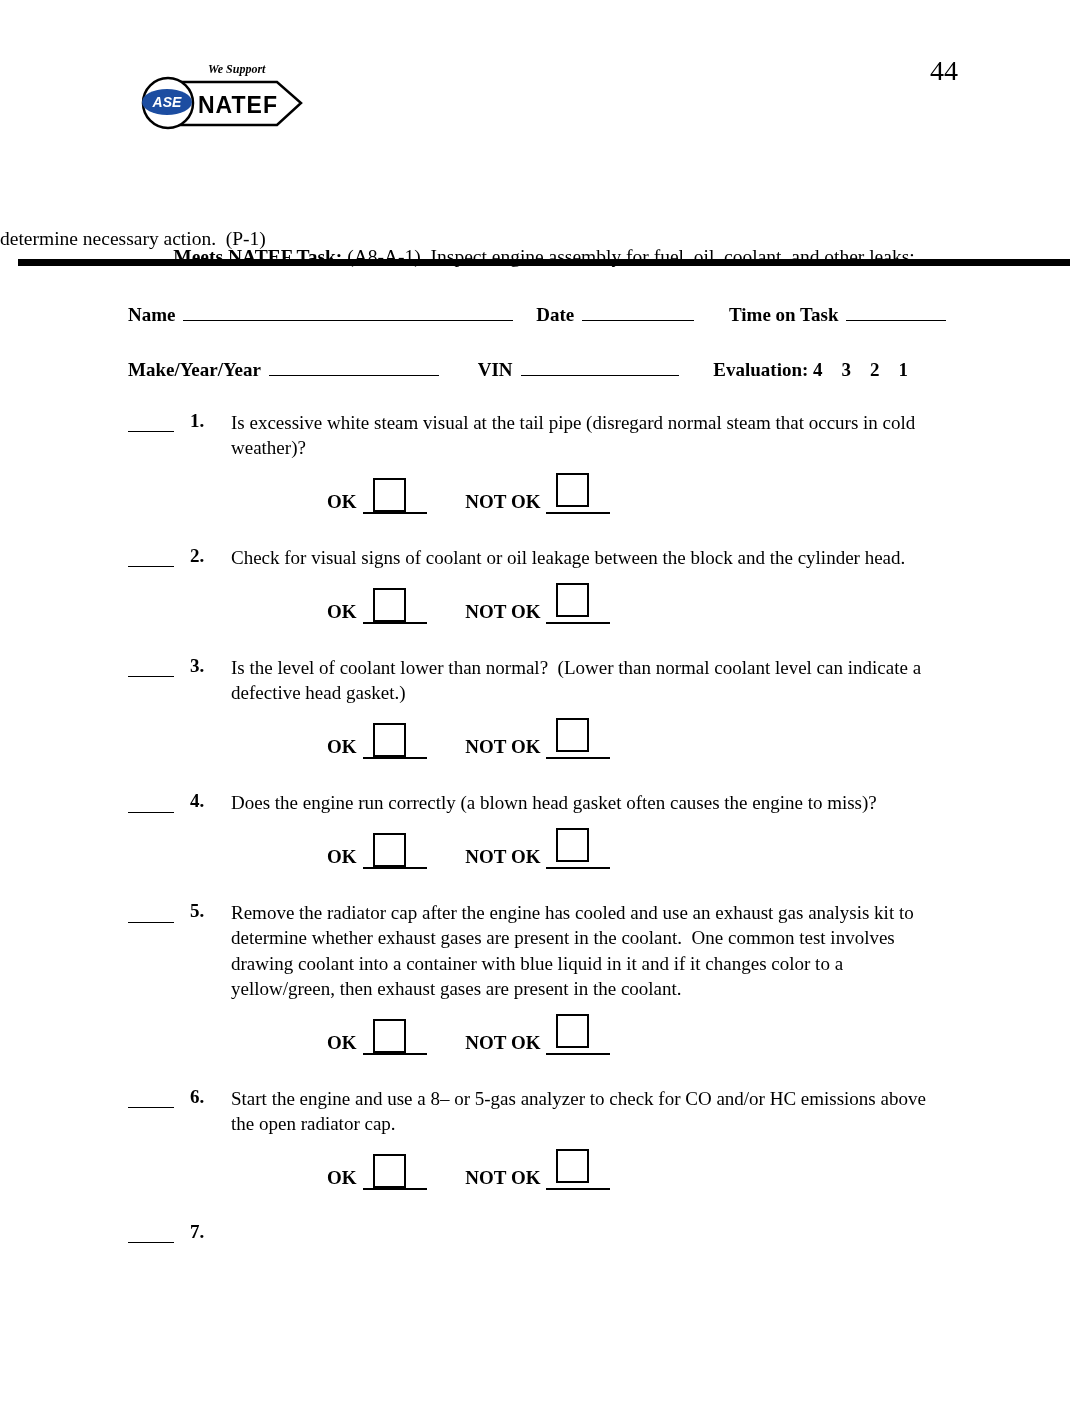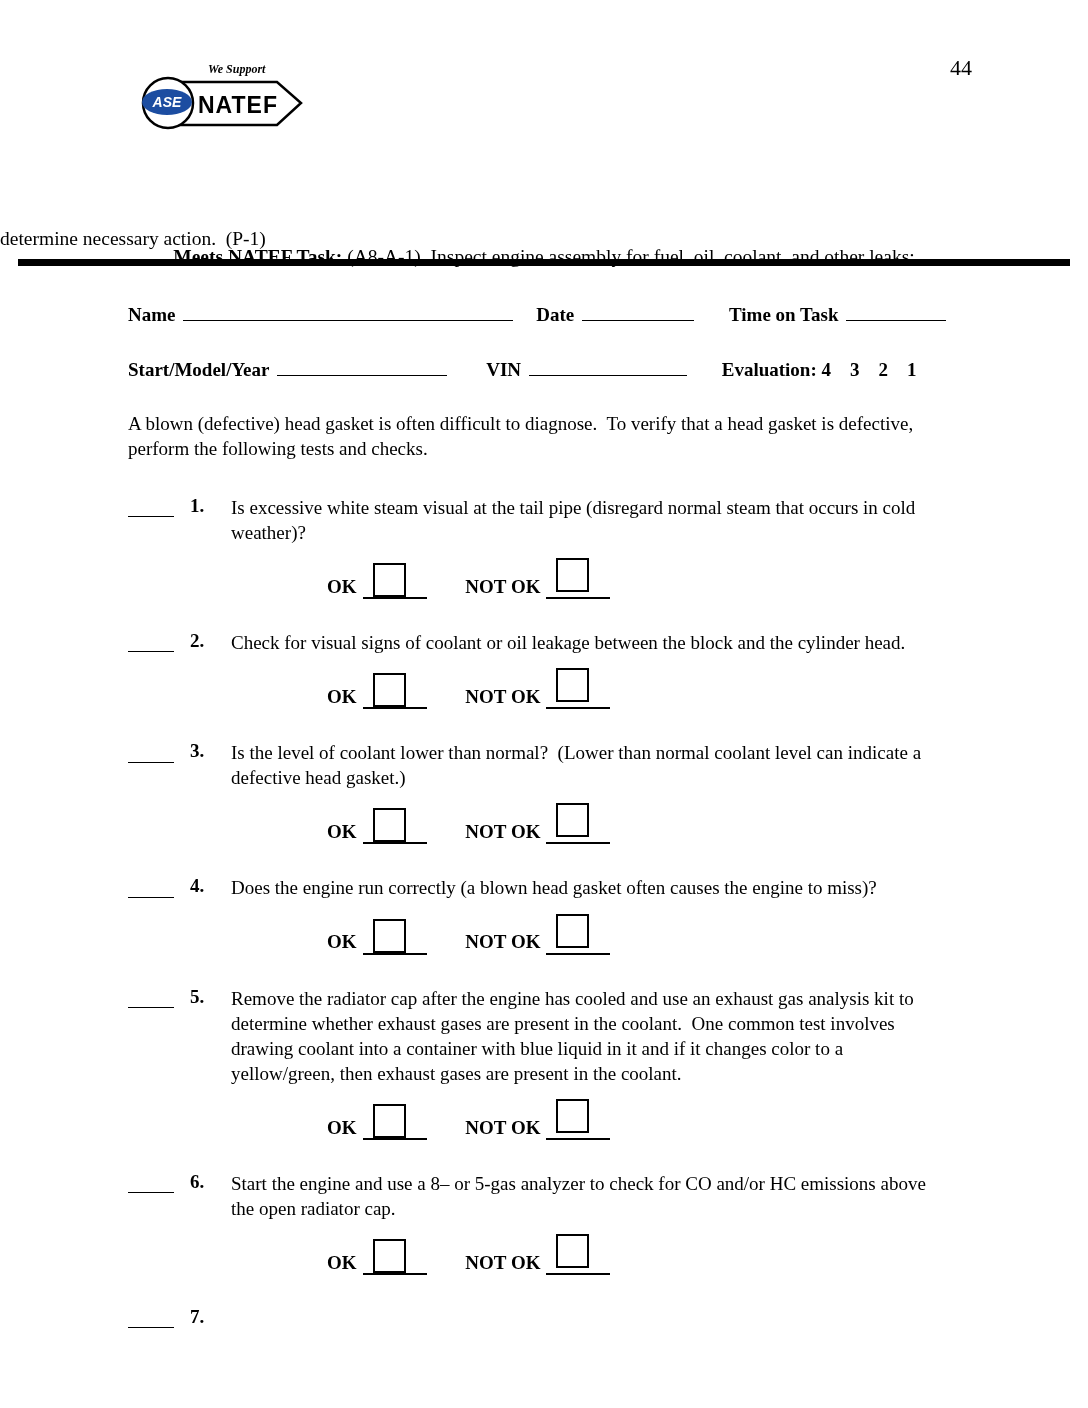--- a/index.html
+++ b/index.html
@@ -2,21 +2,21 @@
 <html><head>
 <meta charset="utf-8">
 <style>
   html,body { margin:0; padding:0; background:#e8e8e8; }
   .page {
     position:relative; width:1088px; height:1408px; margin:0 auto;
     background:#ffffff; overflow:hidden;
     font-family:"Liberation Serif", serif; color:#000; font-size:19px;
   }
   .b { font-weight:bold; }
-  .page-number { position:absolute; top:55px; right:116px; font-size:22px; }
+  .page-number { position:absolute; top:55px; right:130px; font-size:28px; }
   .logo { position:absolute; top:55px; left:136px; width:180px; height:85px; }
   .title { position:absolute; top:152px; left:0; width:100%; text-align:center;
            font-size:38px; font-weight:bold; margin:0; letter-spacing:0.5px; }
   .task1 { position:absolute; top:202px; left:0; width:100%; text-align:center; font-size:19.5px;margin-top:44px; }
   .task2 { position:absolute; top:228px; left:0; width:100%; text-align:left; font-size:19.5px; }
   .rule { position:absolute; top:259px; left:18px; right:18px; height:7px; background:#000; }
   .content { position:absolute; top:300px; left:128px; right:153px; }
 
   .fl { display:inline-block; border-bottom:1.6px solid #000; height:1.05em;
         vertical-align:baseline; margin-left:8px; }
@@ -73,27 +73,26 @@
 
   <div class="content">
 
     <div class="frow">
       <span class="b">Name</span><span class="fl w330 gap18"></span>
       <span class="b">Date</span><span class="fl w112 gap30"></span>
       <span class="b">Time on Task</span><span class="fl w100"></span>
     </div>
 
     <div class="frow">
-      <span class="b">Start/Model/Year</span><span class="fl w175 gap36"></span>
+      <span class="b">Make/Year/Year</span><span class="fl w175 gap36"></span>
       <span class="b">VIN</span><span class="fl w160 gap30"></span>
       <span class="b">Evaluation:</span>
       <span class="b pre" style="">4    3    2    1</span>
     </div>
 
-    <p class="intro">A blown (defective) head gasket is often difficult to diagnose.  To verify that a head gasket is defective, perform the following tests and checks.</p>
 
     <div>
   <div class="item">
     <span class="item-blank"></span>
     <span class="item-num">1.</span>
     <div class="item-body">
       <span class="item-text">Is excessive white steam visual at the tail pipe (disregard normal steam that occurs in cold weather)?</span>
       <div class="cb-row">
         <span class="cbg ok">
           <span class="cb-label">OK</span><span class="cb-line"><span class="cb-box"></span></span>

